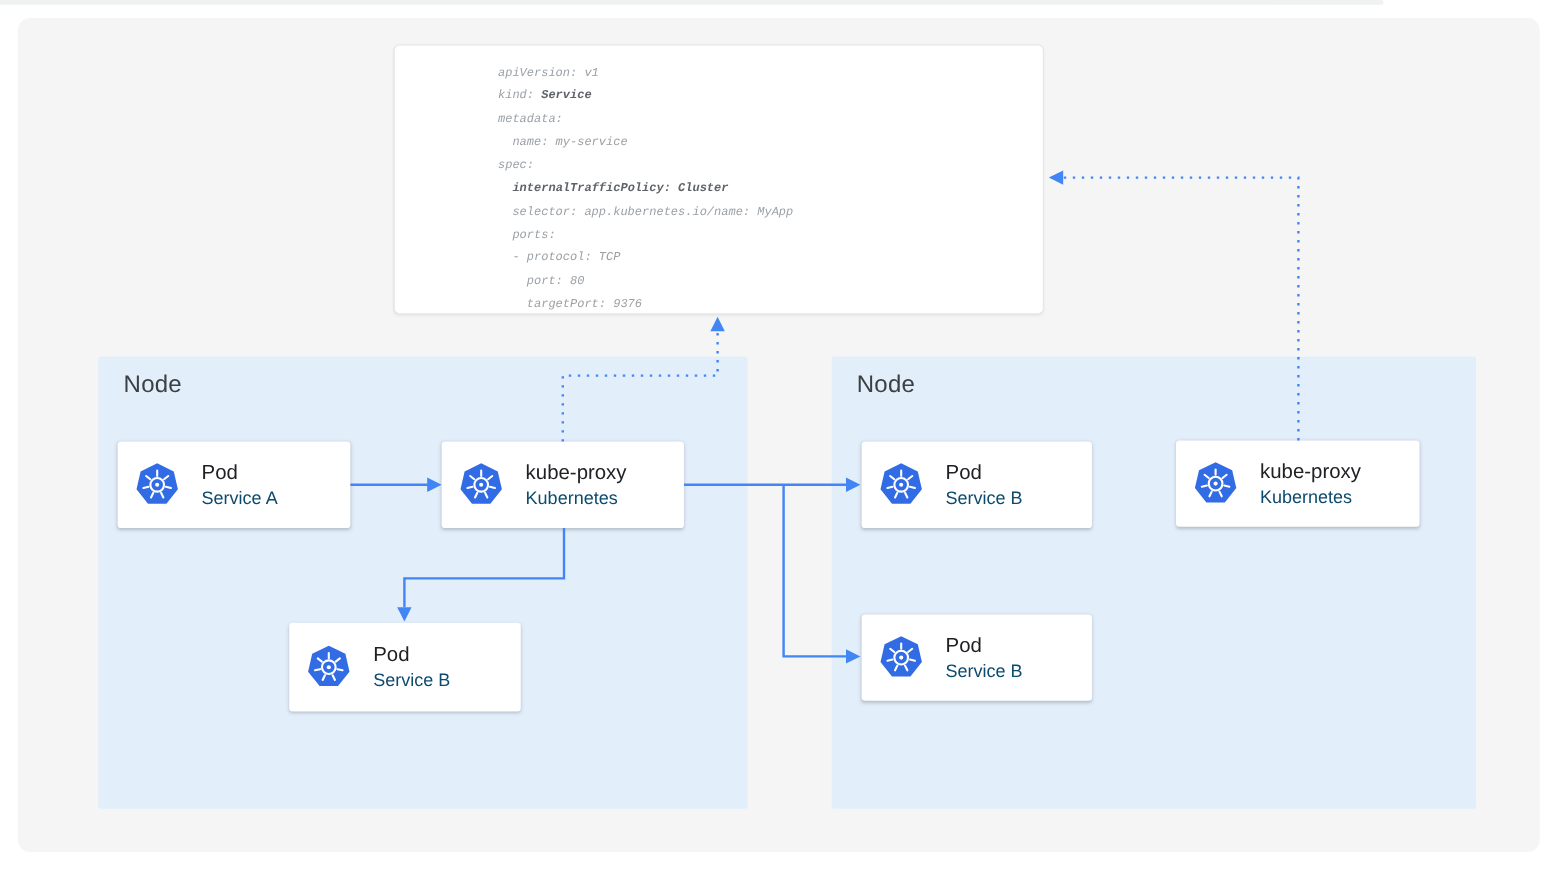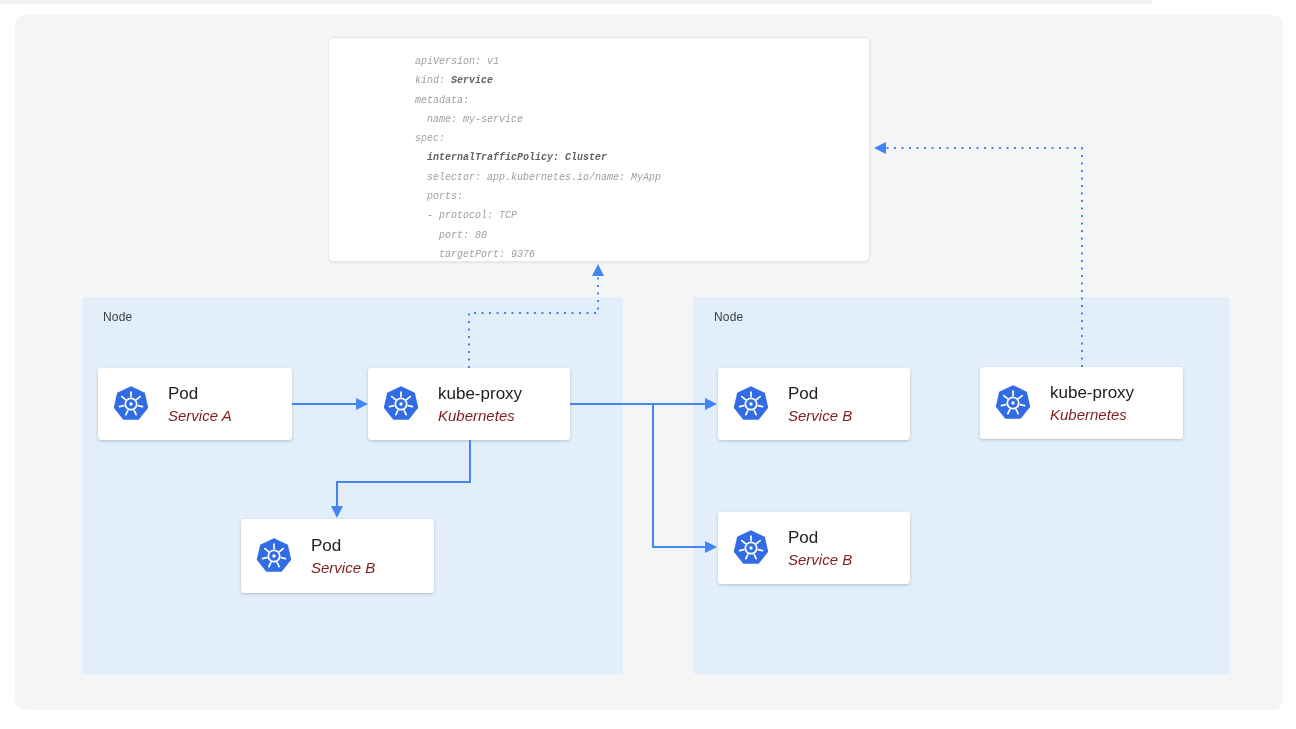--- a/index.html
+++ b/index.html
@@ -25,32 +25,32 @@
     padding:14px 10px 0 86px;overflow:hidden;}
   .yaml-code{font-family:"Liberation Mono","DejaVu Sans Mono",monospace;
     font-style:italic;font-size:10px;line-height:19.3px;color:#9AA0A6;
     white-space:pre;}
   .yaml-code .b{font-weight:bold;color:#5F6368;margin-top:27px;}
 
   
   .node{position:absolute;background:var(--node-bg);border-radius:2px;}
   .node-left{left:67px;top:282px;width:541px;height:377px;}
   .node-right{left:678px;top:282px;width:537px;height:377px;}
-  .node-label{position:absolute;left:21px;top:13px;font-size:12px;
+  .node-label{position:absolute;left:21px;top:13px;font-size:20px;
     color:#3C4043;letter-spacing:.2px;}
 
   
   .card{position:absolute;height:72px;background:#ffffff;border-radius:3px;
     box-shadow:0 1px 3px rgba(60,64,67,.28);
     display:flex;align-items:center;padding:0 0 0 14px;gap:18px;}
   .k8s-icon{width:38px;height:38px;flex:none;display:block;}
   .k8s-icon svg{width:100%;height:100%;display:block;}
   .card-text{display:flex;flex-direction:column;justify-content:center;}
   .card-title{font-size:17px;color:#202124;line-height:23px;}
-  .card-sub{font-size:15px;color:#7f1d1d;line-height:21px;font-style:italic;}
+  .card-sub{font-size:15px;color:#0c4a6e;line-height:21px;}
 
   .card-pod-a{left:98px;top:368px;width:194px;}
   .card-kp-left{left:368px;top:368px;width:202px;}
   .card-pod-b-left{left:241px;top:519px;width:193px;height:74px;}
   .card-pod-b-rt{left:718px;top:368px;width:192px;}
   .card-pod-b-rb{left:718px;top:512px;width:192px;}
   .card-kp-right{left:980px;top:367px;width:203px;}
 
   
   .connectors{position:absolute;left:0;top:0;width:1296px;height:729px;

